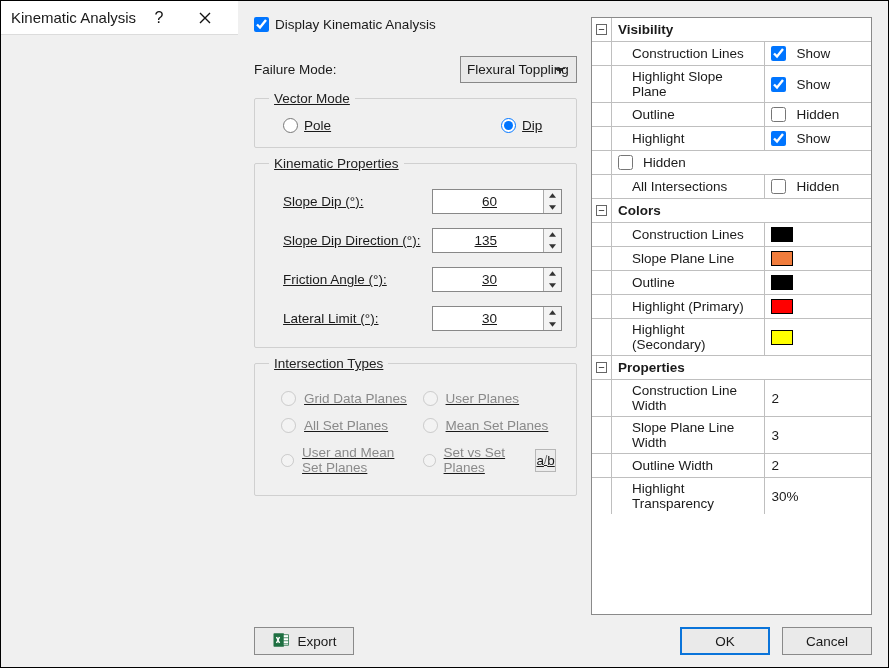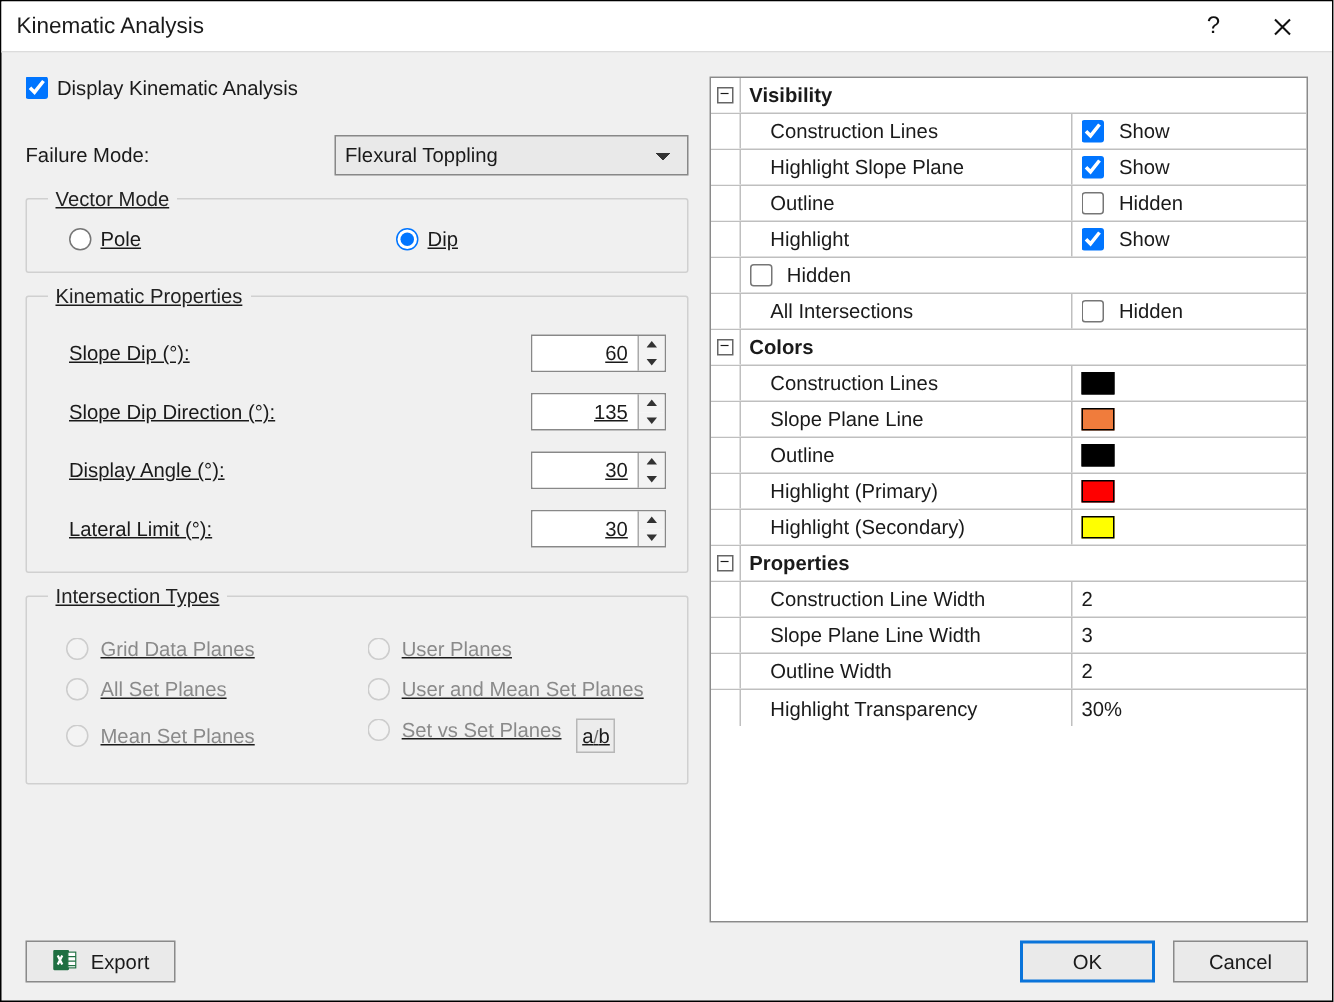--- a/index.html
+++ b/index.html
@@ -11,21 +11,21 @@
     --panel:#fff;
     --accent:#0a74da;
     --grid-border:#bfbfbf;
   }
   *{box-sizing:border-box;font-family:"Segoe UI",Arial,sans-serif;font-size:13.5px;color:var(--text);}
   html,body{margin:0;padding:0;}
   body{background:#707070;display:flex;align-items:flex-start;justify-content:flex-start;}
 
   .dialog{
     width:889px;height:668px;background:var(--bg);border:1px solid #000;
-    display:flex;flex-direction:column;
+    display:flex;flex-direction:row;
   }
 
   .titlebar{
     height:34px;background:#fff;display:flex;align-items:center;padding:0 10px 0 10px;
     border-bottom:1px solid #dcdcdc;
   }
   .titlebar .title{flex:1;font-size:15px;}
   .titlebar .tbtn{width:46px;height:34px;display:flex;align-items:center;justify-content:center;}
   .titlebar .tbtn svg, .titlebar .tbtn span.q{color:#111;}
   .titlebar .tbtn span.q{font-size:16px;}
@@ -55,21 +55,21 @@
   }
   fieldset.group>legend{padding:0 5px;font-size:13.5px;color:#222;}
 
   .radio-row{display:flex;align-items:center;}
   .radio-row label{display:inline-flex;align-items:center;gap:6px;}
   input[type="radio"]{width:15px;height:15px;margin:0;}
 
   .prop-row{display:flex;align-items:center;margin:6px 0 14px 14px;}
   .prop-row:last-child{margin-bottom:2px;}
   .prop-row .plabel{flex:1;}
-  .spin{display:flex;align-items:stretch;height:25px;border:1px solid #888;background:#fff;}
+  .spin{display:flex;align-items:stretch;height:25px;border:1px solid #888;background:#fff;gap:40px;}
   .spin input{width:70px;border:none;outline:none;text-align:right;padding:0 6px;}
   .spin .updown{width:18px;display:flex;flex-direction:column;border-left:1px solid #aaa;}
   .spin .updown div{flex:1;display:flex;align-items:center;justify-content:center;background:#f3f3f3;}
   .spin .updown svg{width:7px;height:5px;}
 
   .intersection-grid{display:grid;grid-template-columns:1fr 1fr;column-gap:8px;row-gap:12px;margin:8px 6px 6px 12px;}
   .intersection-grid label{display:inline-flex;align-items:center;gap:8px;color:var(--disabled);}
   .intersection-grid input[type="radio"]{accent-color:#999;}
   .intersection-grid .disabled *{color:var(--disabled);}            
   .small-btn{
@@ -189,21 +189,21 @@
                   <div>
                     <svg viewBox="0 0 8 5">
                       <path d="M0 0 L4 5 L8 0 Z" fill="#333"></path>
                     </svg>
                   </div>
                 </div>
             </div>
           </div>
 
           <div class="prop-row">
-            <div class="plabel">Display Angle (°):</div>
+            <div class="plabel">Friction Angle (°):</div>
             <div class="spin">
               <input value="30" style="">
               <div class="updown">
                   <div>
                     <svg viewBox="0 0 8 5">
                       <path d="M0 5 L4 0 L8 5 Z" fill="#333"></path>
                     </svg>
                   </div>
                   <div>
                     <svg viewBox="0 0 8 5">
@@ -244,27 +244,27 @@
             <label class="disabled">
                 <input type="radio" disabled="" style="">
                 <span>User Planes</span>
               </label>
             <label class="disabled">
                 <input type="radio" disabled="" style="">
                 <span>All Set Planes</span>
               </label>
             <label class="disabled">
                 <input type="radio" disabled="" style="">
-                <span>User and Mean Set Planes</span>
+                <span>Mean Set Planes</span>
               </label>
             <label class="disabled">
                 <input type="radio" disabled="" style="">
-                <span>Mean Set Planes</span>
+                <span>User and Mean Set Planes</span>
               </label>
-            <span style="display:inline-flex;align-items:flex-start;">
+            <span style="display:inline-flex;align-items:center;">
               <label class="disabled">
                   <input type="radio" disabled="" style="">
                   <span>Set vs Set Planes</span>
                 </label>
               <span class="small-btn" title=""><sup>a</sup>/<sub>b</sub></span>
             </span>
           </div>
         </fieldset>
 
       </div>

